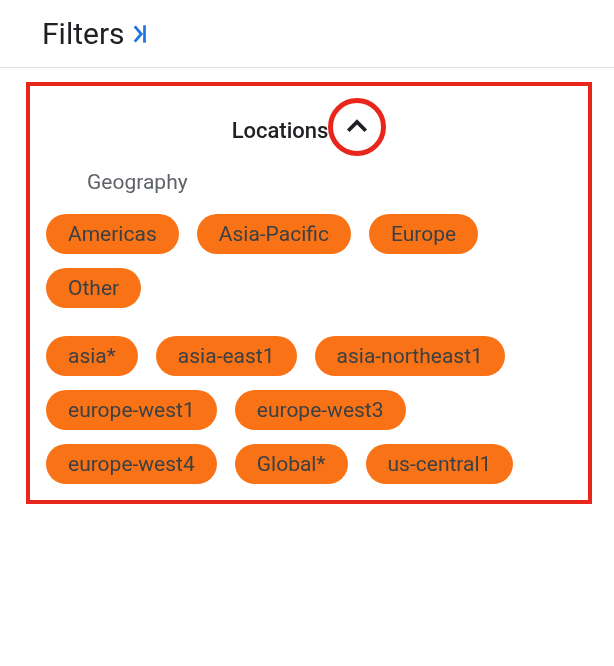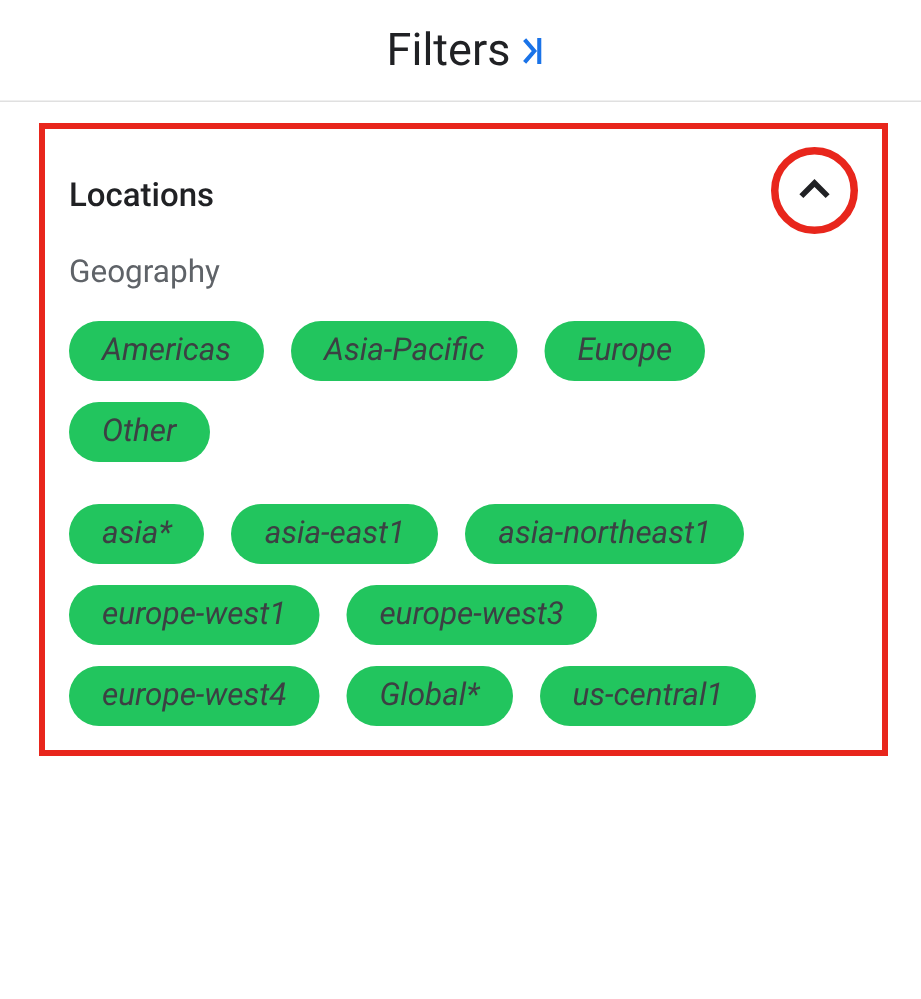--- a/index.html
+++ b/index.html
@@ -5,21 +5,21 @@
     * { box-sizing: border-box; margin: 0; padding: 0; }
     body {
       font-family: 'Google Sans', Roboto, Arial, sans-serif;
       background: #fff;
       width: 614px;
       height: 666px;
     }
     .header {
       display: flex;
       align-items: center;
-      justify-content: center;
+      justify-content: flex-start;
       padding: 16px 32px 16px 42px;
       border-bottom: 1px solid #e0e0e0;
     }
     .header-title {
       font-size: 30px;
       font-weight: 400;
       color: #202124;
     }
     .collapse-panel-icon {
       color: #1a73e8;
@@ -31,21 +31,21 @@
       width: 26px;
       height: 26px;
     }
     .panel {
       margin: 14px 22px 14px 26px;
       border: 4px solid #e8261c;
       padding: 18px 12px 16px 16px;
     }
     .panel-header {
       display: flex;
-      justify-content: space-between;
+      justify-content: center;
       align-items: center;
       margin-bottom: 14px;
     }
     .panel-title {
       font-size: 22px;
       font-weight: 500;
       color: #202124;
     }
     .chevron-circle {
       width: 58px;
@@ -68,20 +68,21 @@
       color: #5f6368;
       margin-bottom: 24px;
     }
     .subsection-label {
       font-size: 21px;
       color: #5f6368;
       margin-bottom: 20px;
       display: flex;
       align-items: center;
       gap: 10px;
+      margin-left: 41px;
     }
     .help-icon {
       display: inline-flex;
       align-items: center;
       justify-content: center;
       width: 24px;
       height: 24px;
       border-radius: 50%;
       background: #000;
       color: #fff;
@@ -92,30 +93,29 @@
     .chip-group {
       display: flex;
       flex-wrap: wrap;
       gap: 14px 18px;
       margin-bottom: 28px;
     }
     .chip-group:last-child {
       margin-bottom: 0;
     }
     .chip {
-      background: #22c55e;
+      background: #f97316;
       border-radius: 22px;
       padding: 8px 22px;
       font-size: 21px;
       color: #3c4043;
       cursor: pointer;
       white-space: nowrap;
       border: none;
       font-family: inherit;
-      font-style: italic;
     }
   </style>
 </head>
 <body>
 
 <div class="header">
   <div class="header-title">Filters</div>
   <div class="collapse-panel-icon">
     <svg viewBox="0 0 24 24" fill="none" stroke="currentColor" stroke-width="2.5">
       <polyline points="9,5 15,12 9,19"></polyline>

